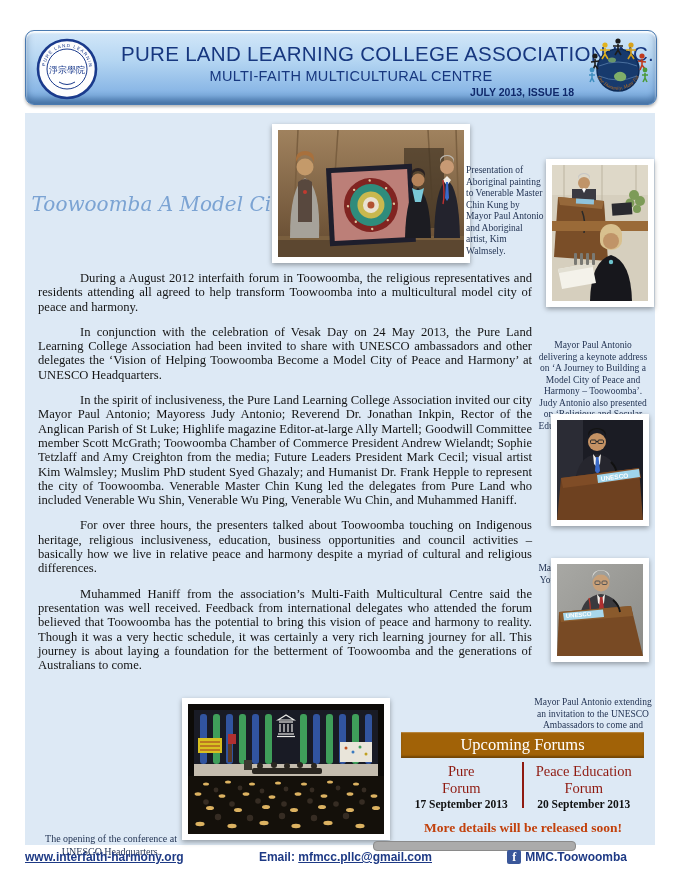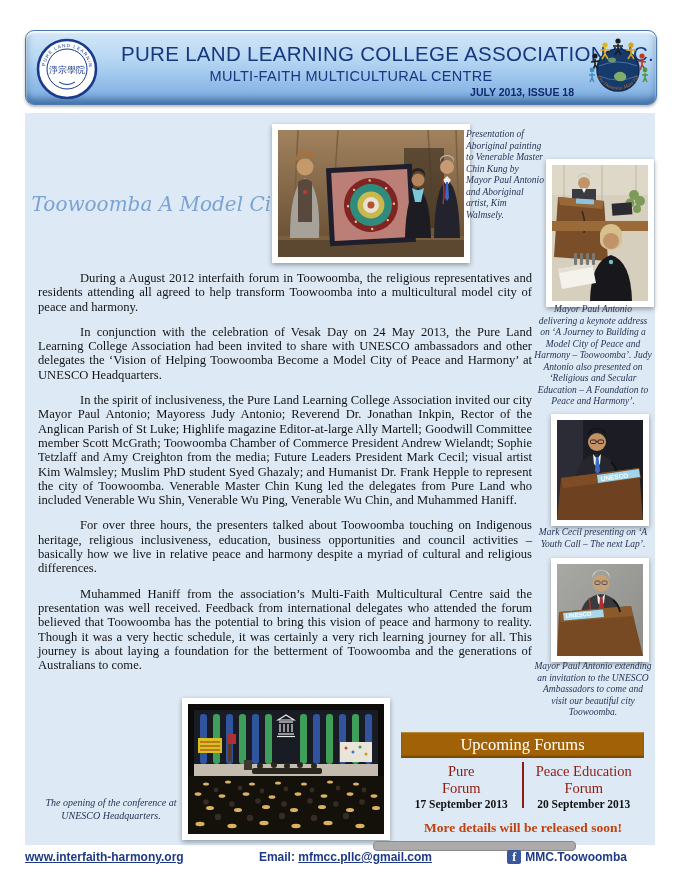--- a/index.html
+++ b/index.html
@@ -24,21 +24,21 @@
   .content{position:absolute;left:25px;top:113px;width:630px;height:732px;background:#dde9f5;}
 
   .article-title{position:absolute;left:36px;top:141px;width:250px;text-align:center;
     font-style:italic;font-size:31px;color:#5d8bc4;font-family:"DejaVu Serif",serif;}
   .article-sub{position:absolute;left:28px;top:189px;width:266px;text-align:center;
     font-style:italic;font-size:20px;line-height:31px;color:#7ba3d3;font-family:"DejaVu Serif",serif;}
 
   .photo{position:absolute;background:#fff;padding:6px;box-shadow:0 2px 5px rgba(0,0,0,.35);}
   .photo svg{display:block;}
 
-  .caption{font-style:italic;color:#1f3050;font-size:9.5px;line-height:11.5px;}
+  .caption{color:#1f3050;font-size:9.5px;line-height:11.5px;margin-top:36px;}
   .cap-main{position:absolute;left:466px;top:129px;width:78px;text-align:left;}
   .cap-side{position:absolute;left:534px;width:118px;text-align:center;}
   .cap-bottom{position:absolute;left:40px;top:796px;width:142px;text-align:center;font-size:10px;line-height:13px;}
 
   .body-text{position:absolute;left:38px;top:271px;width:494px;
     font-size:12.6px;line-height:14.3px;text-align:justify;}
   .body-text p{margin:0 0 11px 0;text-indent:42px;}
 
   
   .forums-header{position:absolute;left:401px;top:732px;width:243px;height:26px;background:#a16207;

